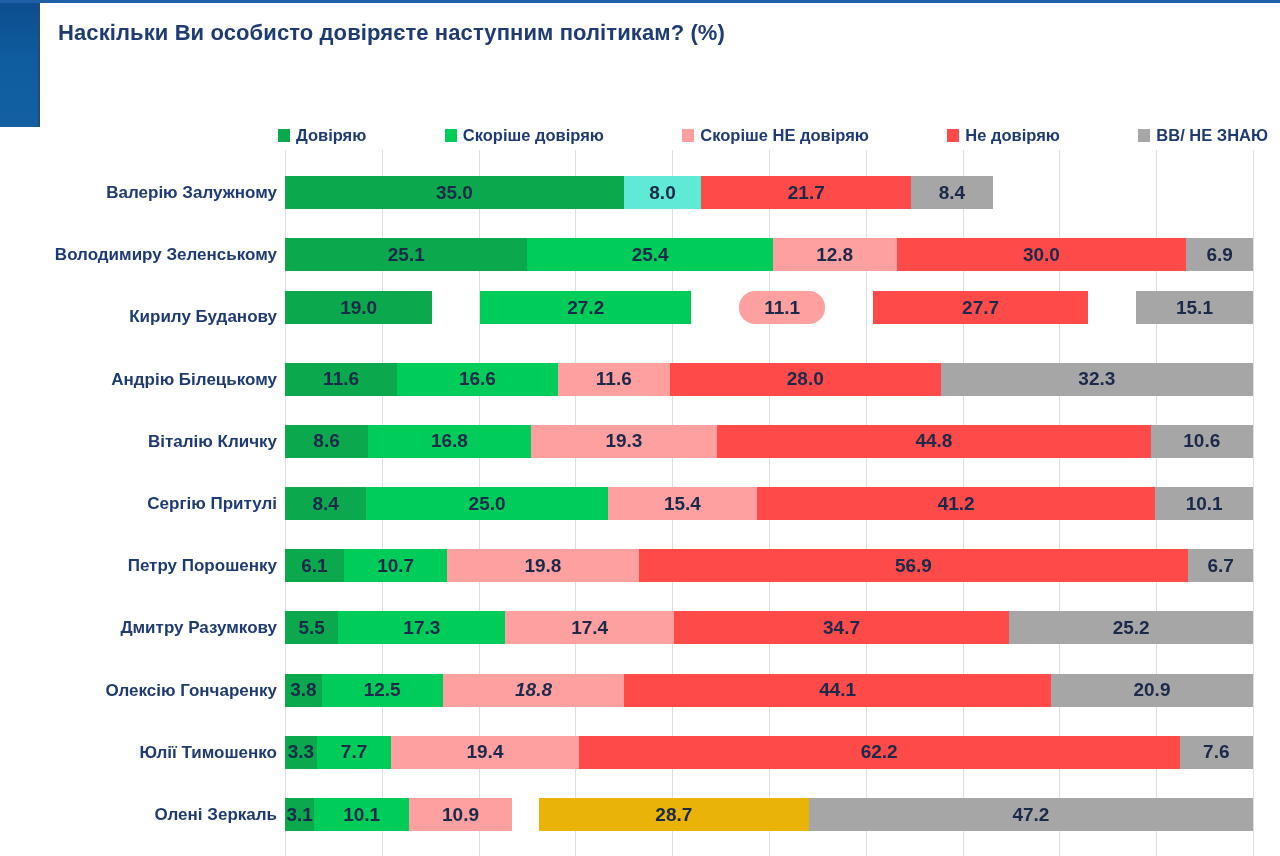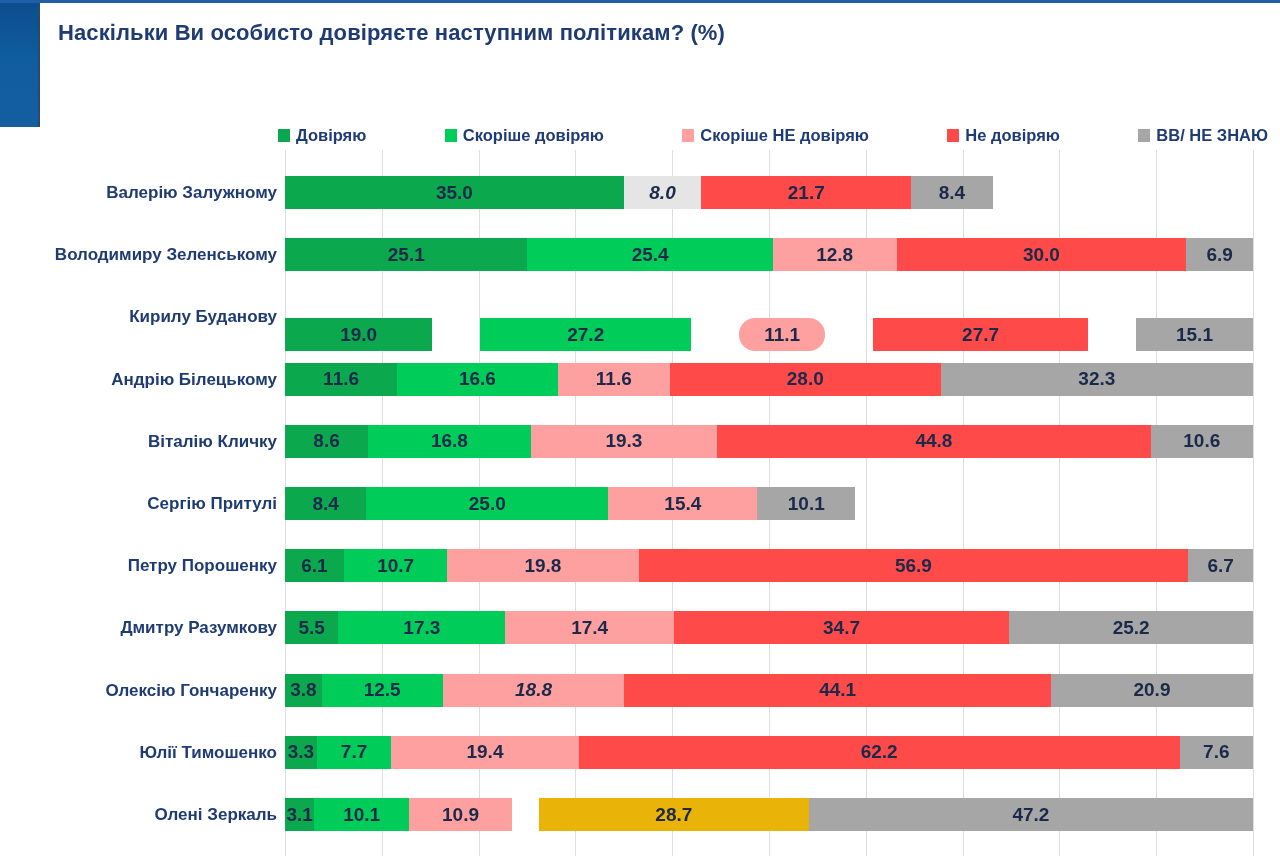--- a/index.html
+++ b/index.html
@@ -161,32 +161,32 @@
       <div class="gridline" style="left: 40%;"></div>
       <div class="gridline" style="left: 50%;"></div>
       <div class="gridline" style="left: 60%;"></div>
       <div class="gridline" style="left: 70%;"></div>
       <div class="gridline" style="left: 80%;"></div>
       <div class="gridline" style="left: 90%;"></div>
       <div class="gridline" style="left: 100%;"></div>
     </div>
 <div class="bar-row" style="top: 26px;">
       <div class="seg" style="width: 35%; background: rgb(11, 168, 78);">35.0</div>
-      <div class="seg" style="width: 8%; background: #e5e5e5; font-style: italic;">8.0</div>
+      <div class="seg" style="width: 8%; background: #5eead4;">8.0</div>
       <div class="seg" style="width: 21.7%; background: rgb(255, 74, 74);">21.7</div>
       <div class="seg" style="width: 8.4%; background: rgb(166, 166, 166);">8.4</div>
     </div>
     <div class="bar-row" style="top: 88.2px;">
       <div class="seg" style="width: 25.1%; background: rgb(11, 168, 78);">25.1</div>
       <div class="seg" style="width: 25.4%; background: rgb(0, 204, 90);">25.4</div>
       <div class="seg" style="width: 12.8%; background: rgb(255, 160, 160);">12.8</div>
       <div class="seg" style="width: 30%; background: rgb(255, 74, 74);">30.0</div>
       <div class="seg" style="width: 6.9%; background: rgb(166, 166, 166);">6.9</div>
     </div>
-    <div class="bar-row" style="top: 168px; gap: 48px;">
+    <div class="bar-row" style="top: 141px; gap: 48px;">
       <div class="seg" style="width: 19%; background: rgb(11, 168, 78);">19.0</div>
       <div class="seg" style="width: 27.2%; background: rgb(0, 204, 90);">27.2</div>
       <div class="seg" style="width: 11.1%; background: rgb(255, 160, 160); border-radius: 16px;">11.1</div>
       <div class="seg" style="width: 27.7%; background: rgb(255, 74, 74);">27.7</div>
       <div class="seg" style="width: 15.1%; background: rgb(166, 166, 166);">15.1</div>
     </div>
     <div class="bar-row" style="top: 212.6px;">
       <div class="seg" style="width: 11.6%; background: rgb(11, 168, 78);">11.6</div>
       <div class="seg" style="width: 16.6%; background: rgb(0, 204, 90);">16.6</div>
       <div class="seg" style="width: 11.6%; background: rgb(255, 160, 160);">11.6</div>
@@ -197,20 +197,21 @@
       <div class="seg" style="width: 8.6%; background: rgb(11, 168, 78);">8.6</div>
       <div class="seg" style="width: 16.8%; background: rgb(0, 204, 90);">16.8</div>
       <div class="seg" style="width: 19.3%; background: rgb(255, 160, 160);">19.3</div>
       <div class="seg" style="width: 44.8%; background: rgb(255, 74, 74);">44.8</div>
       <div class="seg" style="width: 10.6%; background: rgb(166, 166, 166);">10.6</div>
     </div>
     <div class="bar-row" style="top: 337px;">
       <div class="seg" style="width: 8.4%; background: rgb(11, 168, 78);">8.4</div>
       <div class="seg" style="width: 25%; background: rgb(0, 204, 90);">25.0</div>
       <div class="seg" style="width: 15.4%; background: rgb(255, 160, 160);">15.4</div>
+      <div class="seg" style="width: 41.2%; background: rgb(255, 74, 74);">41.2</div>
       <div class="seg" style="width: 10.1%; background: rgb(166, 166, 166);">10.1</div>
     </div>
     <div class="bar-row" style="top: 399.2px;">
       <div class="seg" style="width: 6.1%; background: rgb(11, 168, 78);">6.1</div>
       <div class="seg" style="width: 10.7%; background: rgb(0, 204, 90);">10.7</div>
       <div class="seg" style="width: 19.8%; background: rgb(255, 160, 160);">19.8</div>
       <div class="seg" style="width: 56.9%; background: rgb(255, 74, 74);">56.9</div>
       <div class="seg" style="width: 6.7%; background: rgb(166, 166, 166);">6.7</div>
     </div>
     <div class="bar-row" style="top: 461.4px;">

